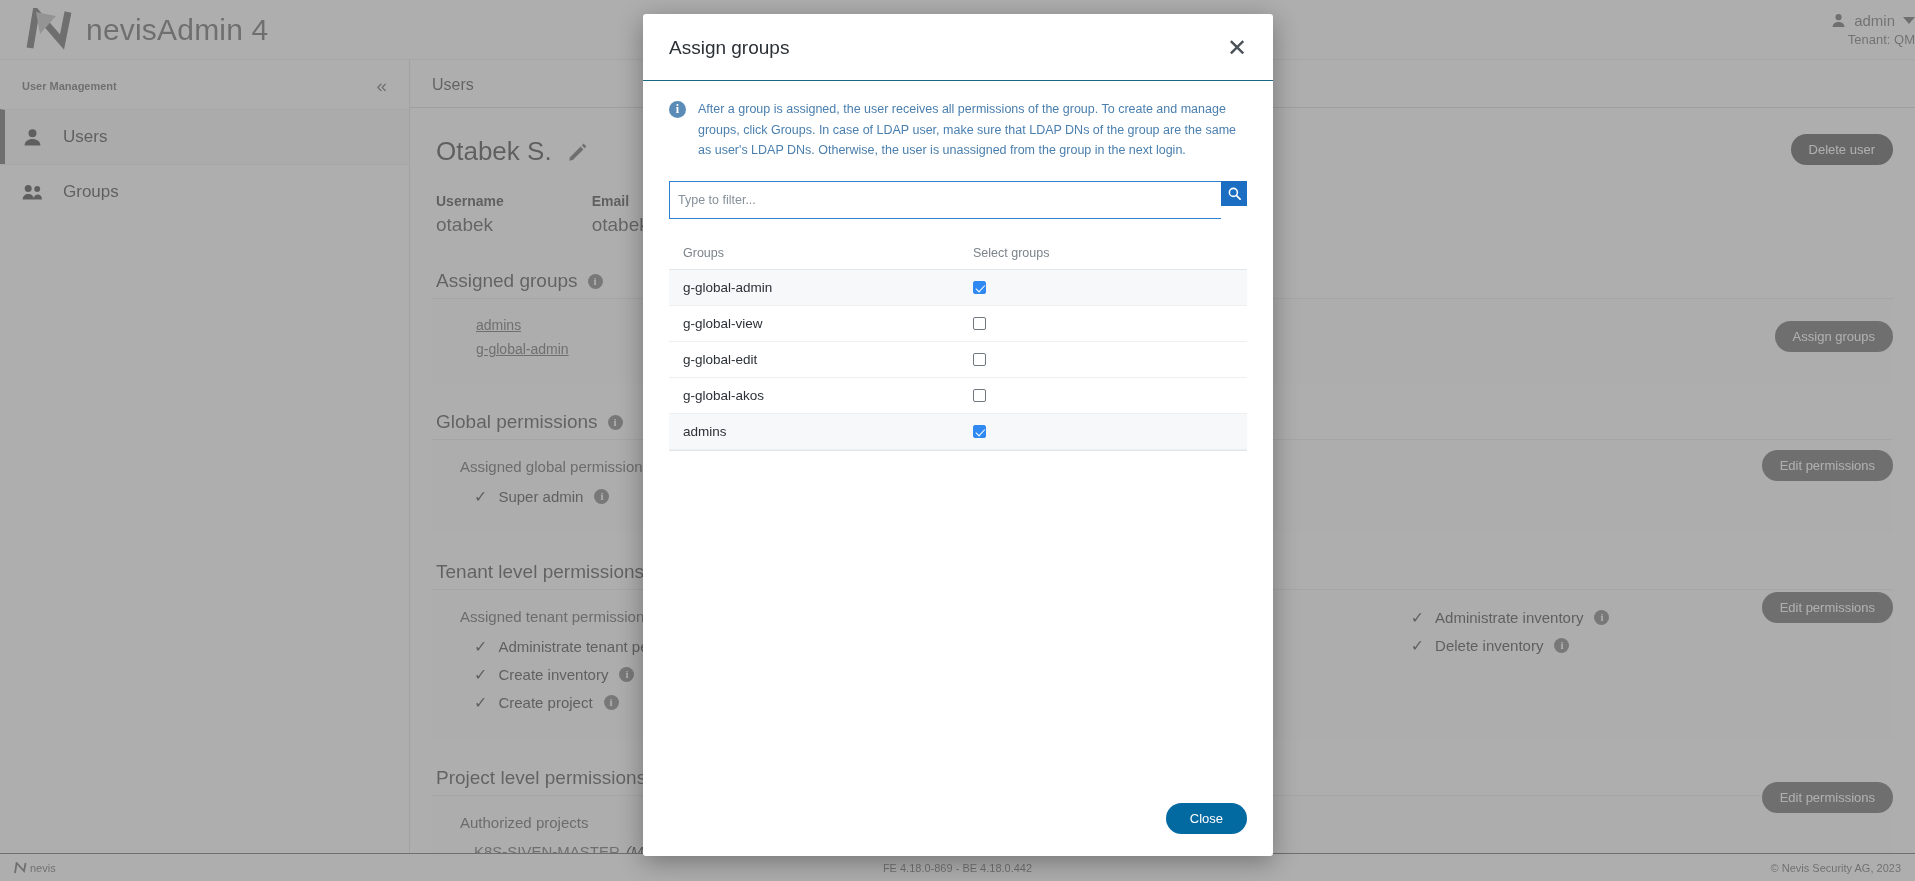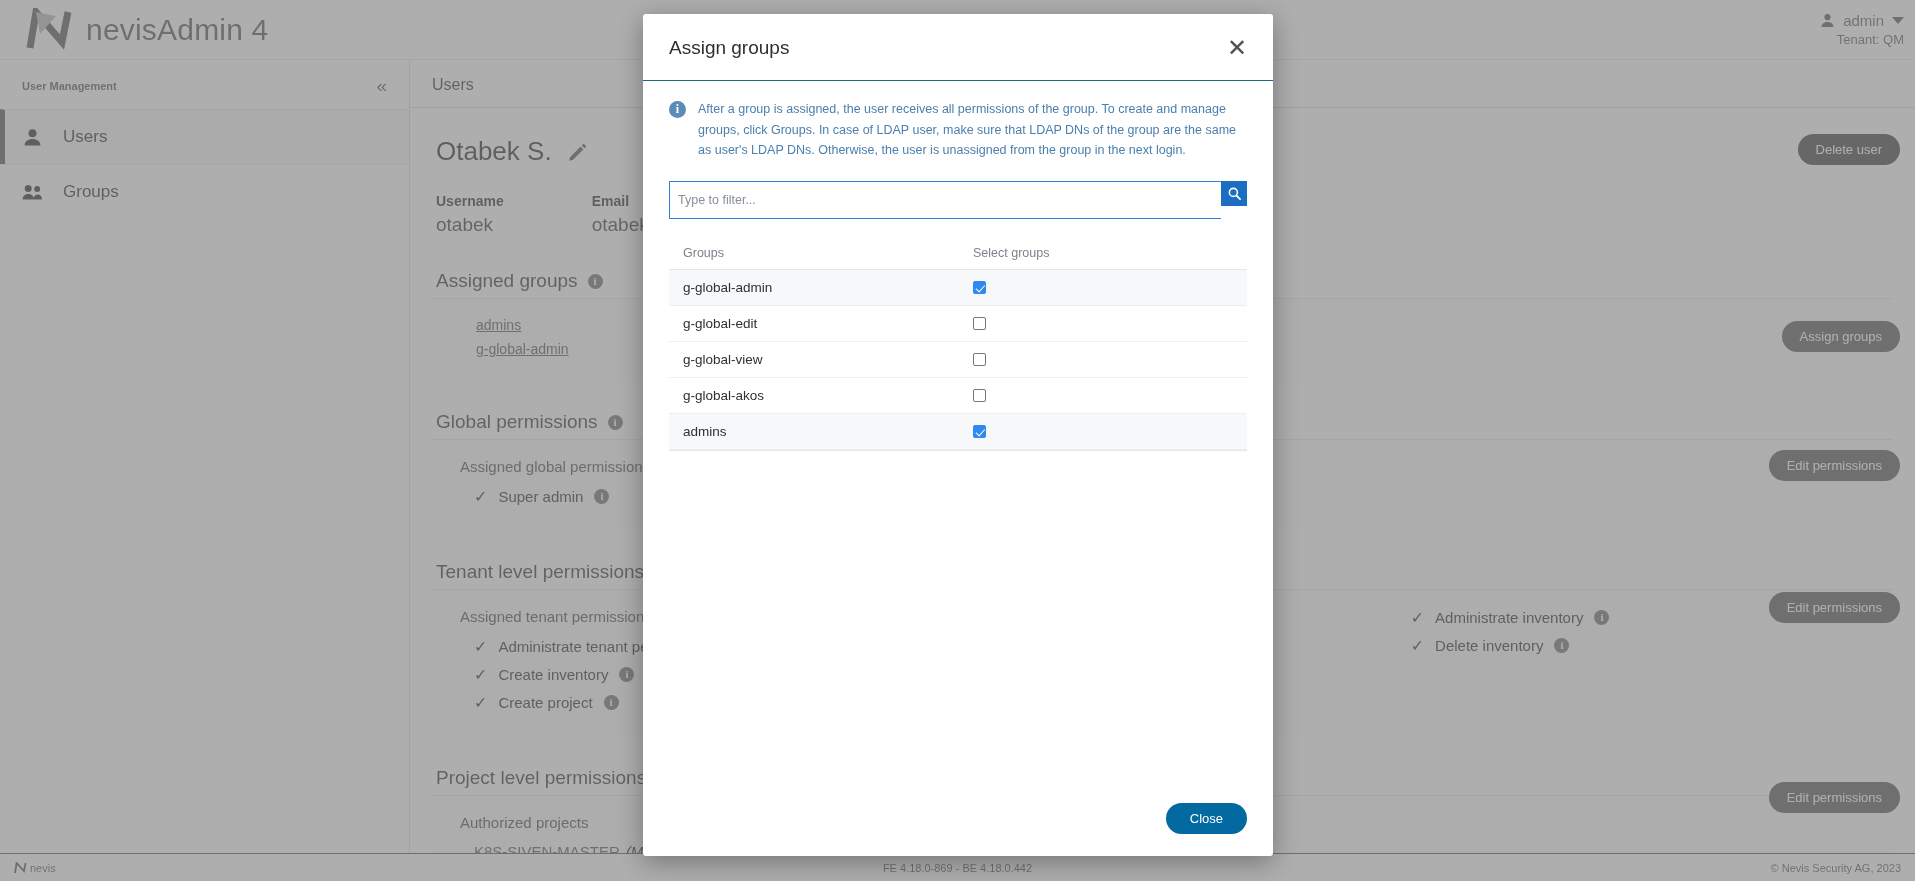--- a/index.html
+++ b/index.html
@@ -20,21 +20,21 @@
   .topbar {
     position: absolute; top: 0; left: 0; right: 0; height: 60px;
     background: #ffffff; display: flex; align-items: center;
     border-bottom: 1px solid #e2e5e7;
   }
   .brand { display: flex; align-items: center; gap: 14px; padding-left: 26px; }
   .brand-logo { width: 46px; height: 44px; display: block; }
   .brand-name { font-size: 30px; color: #16697e; letter-spacing: .2px; }
   .user-box {
     margin-left: auto; display: flex; align-items: center; gap: 9px;
-    padding-right: 11px; color: #0f766e;
+    padding-right: 0; color: #0f766e;
   }
   .user-ident { text-align: right; line-height: 1.35; }
   .user-name-row { display: flex; align-items: center; gap: 8px; justify-content: flex-end; }
   .user-name { font-size: 15px; }
   .user-tenant { font-size: 13px; }
   .caret { width: 0; height: 0; border-left: 6px solid transparent; border-right: 6px solid transparent; border-top: 7px solid #16697e; }
   .person-ico { width: 15px; height: 15px; }
 
   
   .sidebar {
@@ -81,21 +81,21 @@
   .chk { color: #2c3136; font-size: 16px; }
   .link { color: #16697e; text-decoration: underline; font-size: 14px; display: block; margin-bottom: 8px; cursor: pointer; }
   .proj-line { font-size: 15px; margin: 0 0 9px 14px; color: #2c3136; }
   .proj-line .link { display: inline; margin: 0; font-size: 15px; }
   .proj-note { font-style: italic; color: #2c3136; margin-left: 6px; }
 
   .btn { border: none; border-radius: 18px; color: #fff; font-size: 13px;
          padding: 8px 18px; cursor: pointer; font-family: "Liberation Sans", sans-serif; }
   .btn-teal { background: #16697e; }
   .btn-red { background: #a12a33; }
-  .abs-right { position: absolute; right: 15px; }
+  .abs-right { position: absolute; right: 22px; }
 
   
   .footer {
     position: absolute; left: 0; right: 0; bottom: 0; height: 28px;
     background: #ffffff; border-top: 1px solid #16697e;
     display: flex; align-items: center; font-size: 11px; color: #16697e;
   }
   .footer .l { padding-left: 14px; display: flex; align-items: center; gap: 3px; }
   .footer .c { position: absolute; left: 50%; transform: translateX(-50%); }
   .footer .r { margin-left: auto; padding-right: 14px; }
@@ -382,27 +382,27 @@
           <div class="col-sel th">Select groups</div>
         </div>
 
         <div class="grid-row shaded">
           <div class="col-name cell-name">g-global-admin</div>
           <div class="col-sel">
             <span class="cbox checked"></span>
           </div>
         </div>
         <div class="grid-row">
-          <div class="col-name cell-name">g-global-edit</div>
+          <div class="col-name cell-name">g-global-view</div>
           <div class="col-sel">
             <span class="cbox"></span>
           </div>
         </div>
         <div class="grid-row">
-          <div class="col-name cell-name">g-global-view</div>
+          <div class="col-name cell-name">g-global-edit</div>
           <div class="col-sel">
             <span class="cbox"></span>
           </div>
         </div>
         <div class="grid-row">
           <div class="col-name cell-name">g-global-akos</div>
           <div class="col-sel">
             <span class="cbox"></span>
           </div>
         </div>

